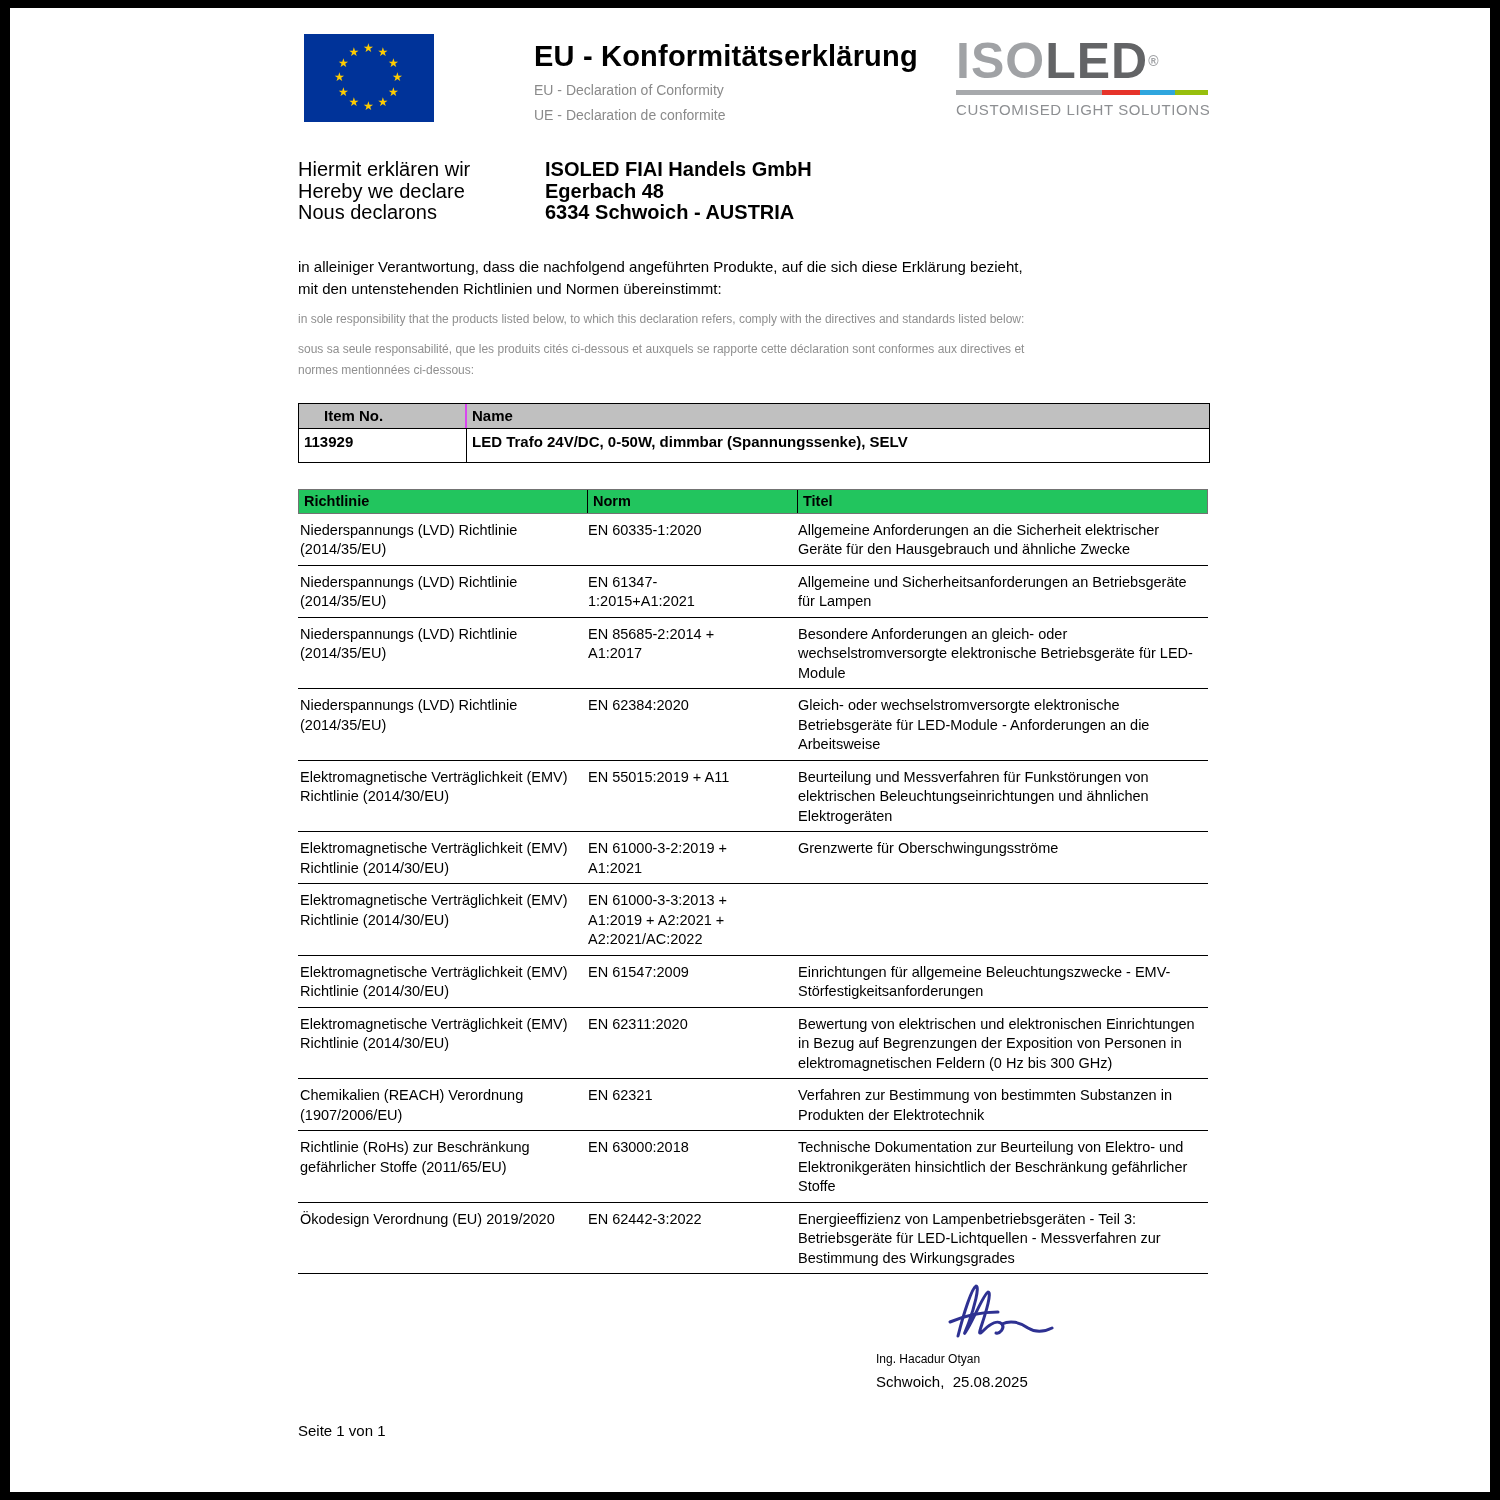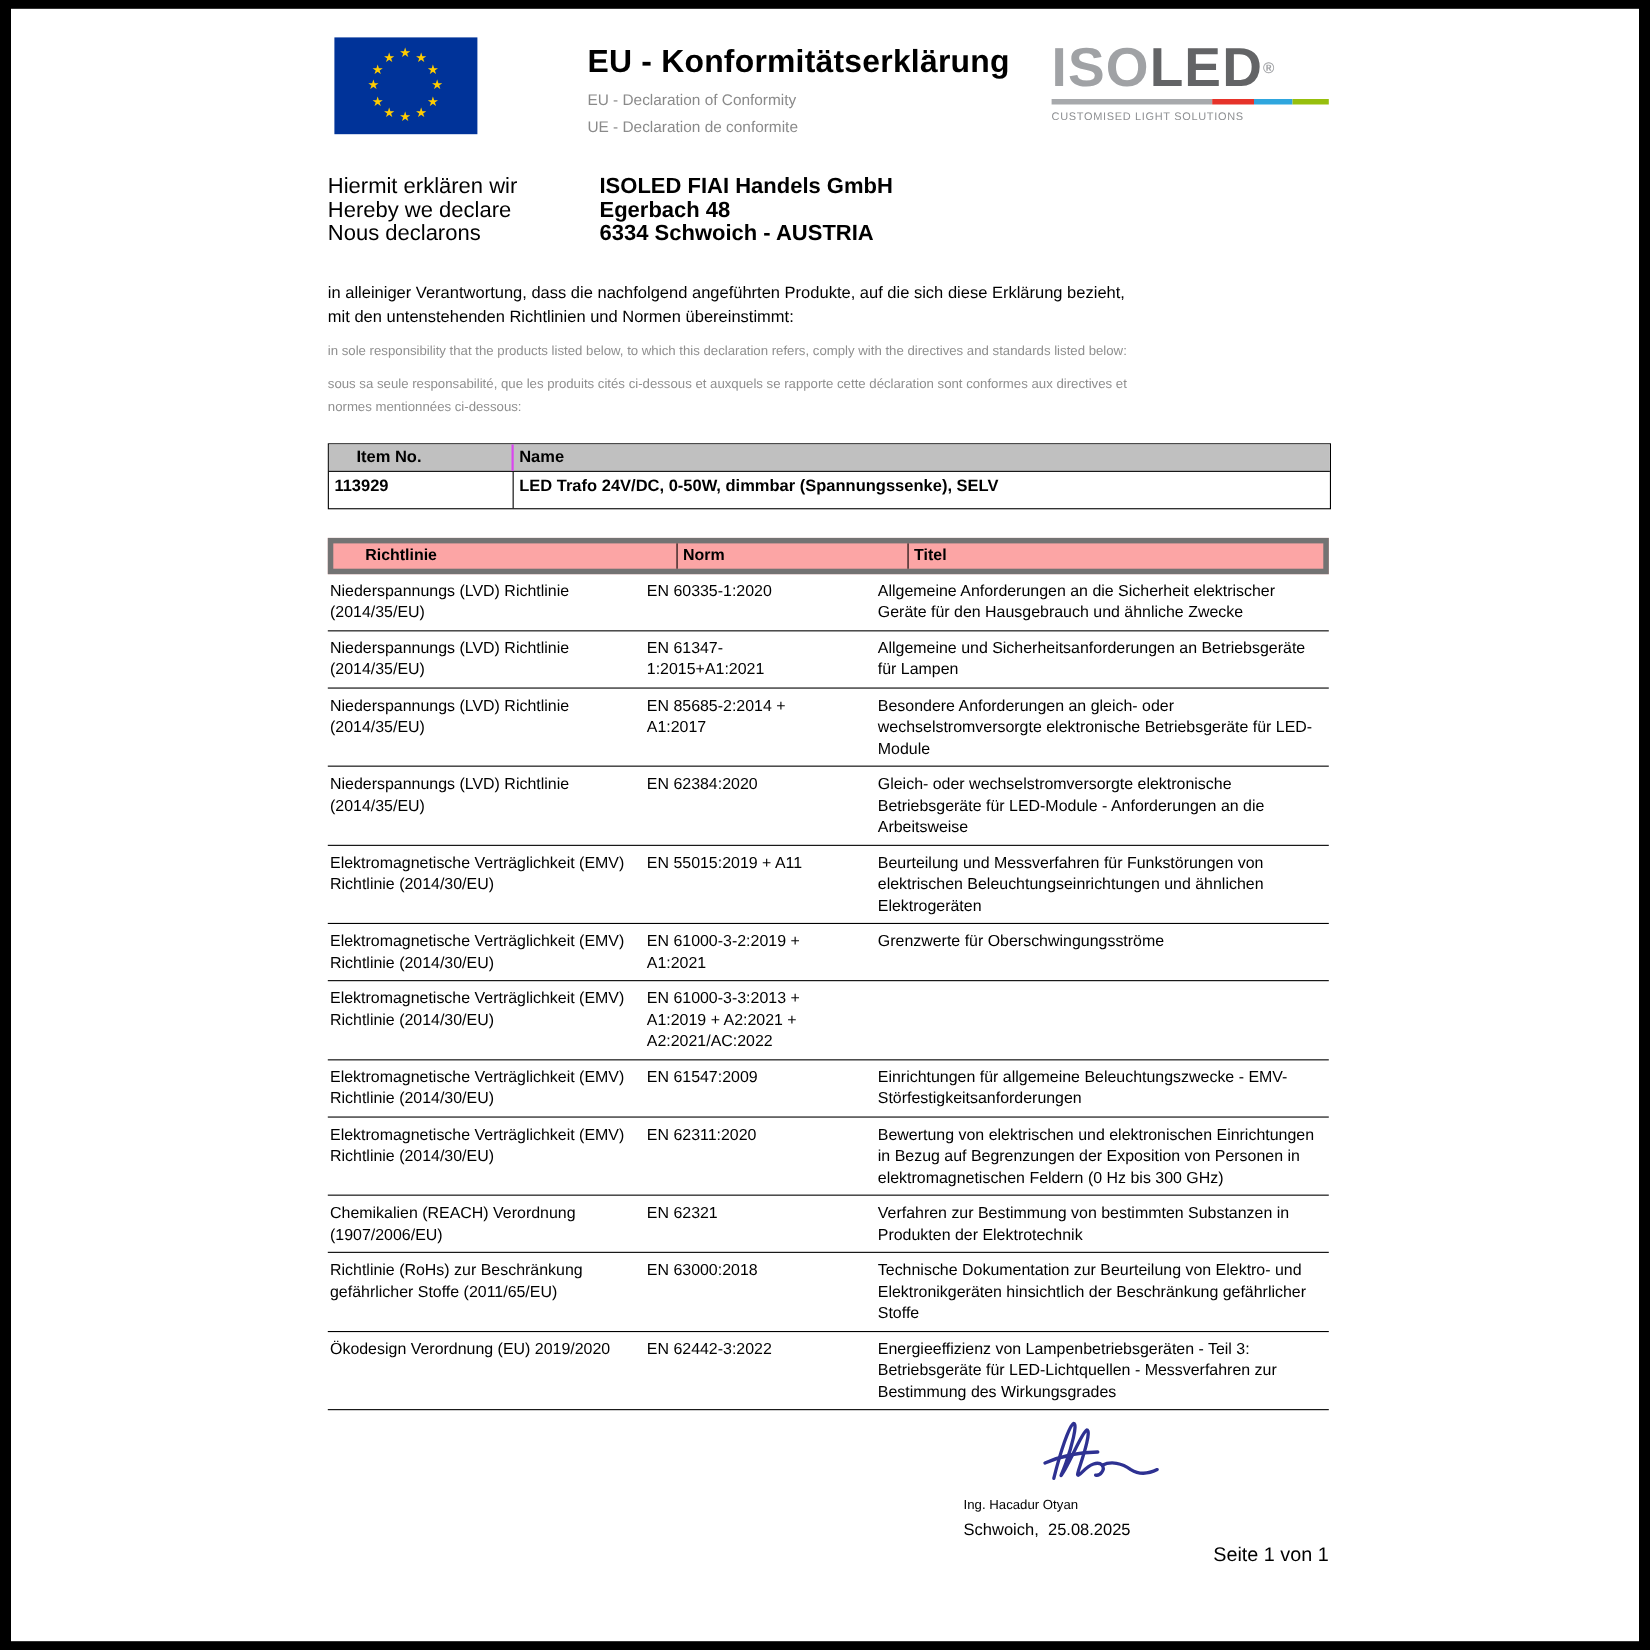--- a/index.html
+++ b/index.html
@@ -21,21 +21,21 @@
   .title-block { margin-left:100px; padding-top:6px; }
   .doc-title { font-size:29px; font-weight:bold; letter-spacing:0.2px; }
   .doc-subtitle { font-size:14px; color:#8a8a8a; margin-top:9px; }
   .logo-block { margin-left:auto; padding-top:2px; text-align:left; width:252px; }
   .logo-word { font-size:50px; font-weight:bold; letter-spacing:1px; line-height:50px; white-space:nowrap; }
   .logo-iso { color:#a0a2a5; }
   .logo-led { color:#636466; }
   .logo-reg { font-size:14px; color:#a0a2a5; vertical-align:top; }
   .logo-bar { display:flex; height:5px; margin-top:4px; width:100%; }
   .logo-bar span { display:block; height:100%; }
-  .logo-tagline { font-size:10px; color:#8d8f92; letter-spacing:0.6px; margin-top:6px; white-space:nowrap; }
+  .logo-tagline { font-size:15px; color:#8d8f92; letter-spacing:0.6px; margin-top:6px; white-space:nowrap; }
 
   
   .declare { display:flex; margin-top:36px; font-size:20px; line-height:21.5px; }
   .declare-left { width:247px; flex:0 0 auto; }
   .declare-right { font-weight:bold; }
 
   
   .statement { margin-top:32px; max-width:760px; }
   .stmt-de { font-size:15px; line-height:22px; color:#000; max-width:745px; }
   .stmt-gray { font-size:12px; line-height:21px; color:#8f8f8f; max-width:745px; margin-top:9px; }
@@ -45,33 +45,33 @@
   .item-head, .item-row { display:grid; grid-template-columns:168px 1fr; }
   .item-head { background:#c0c0c0; font-weight:bold; }
   .item-head > div { padding:3px 5px 4px 5px; }
   .item-head > div:first-child { border-right:2px solid #d946ef;padding-left:25px; }
   .item-row { border-top:1px solid #000; font-weight:bold; }
   .item-row > div { padding:4px 5px 12px 5px; }
   .item-row > div:first-child { border-right:1px solid #000; }
 
   
   .dir-table { margin-top:26px; width:910px; font-size:14.5px; }
-  .dir-head { display:grid; grid-template-columns:288px 210px 412px; background:#fca5a5; border:5px solid #737373; font-weight:bold;padding-left:24px; }
+  .dir-head { display:grid; grid-template-columns:288px 210px 412px; background:#22c55e; border:1px solid #737373; font-weight:bold; }
   .dir-head > div { padding:3px 5px 4px 5px; }
   .dir-head > div + div { border-left:1px solid #000; }
   .dir-row { display:grid; grid-template-columns:288px 210px 412px; border-bottom:1px solid #000; line-height:19.5px; }
   .dir-row > div { padding:7px 10px 5px 2px; }
   .dir-row > div.c1 { padding-right:40px; }
 
   
   .sign-block { margin-top:4px; margin-left:578px; }
   .signature { margin-left:30px; height:66px; }
   .sign-name { font-size:12px; margin-top:4px; }
   .sign-date { font-size:15px; margin-top:7px; white-space:pre-wrap; }
-  .page-num { text-align:right; font-size:18px; margin-top:4px; }
+  .page-num { text-align:left; font-size:15px; margin-top:32px; }
 </style>
 </head>
 <body>
 
 <div class="page">
   <div class="content">
 
     <div class="header">
       <div class="eu-flag" style="background: rgb(0, 51, 153);">
           <span class="star" style="color: rgb(255, 204, 0); left: 59px; top: 8px;">★</span>

